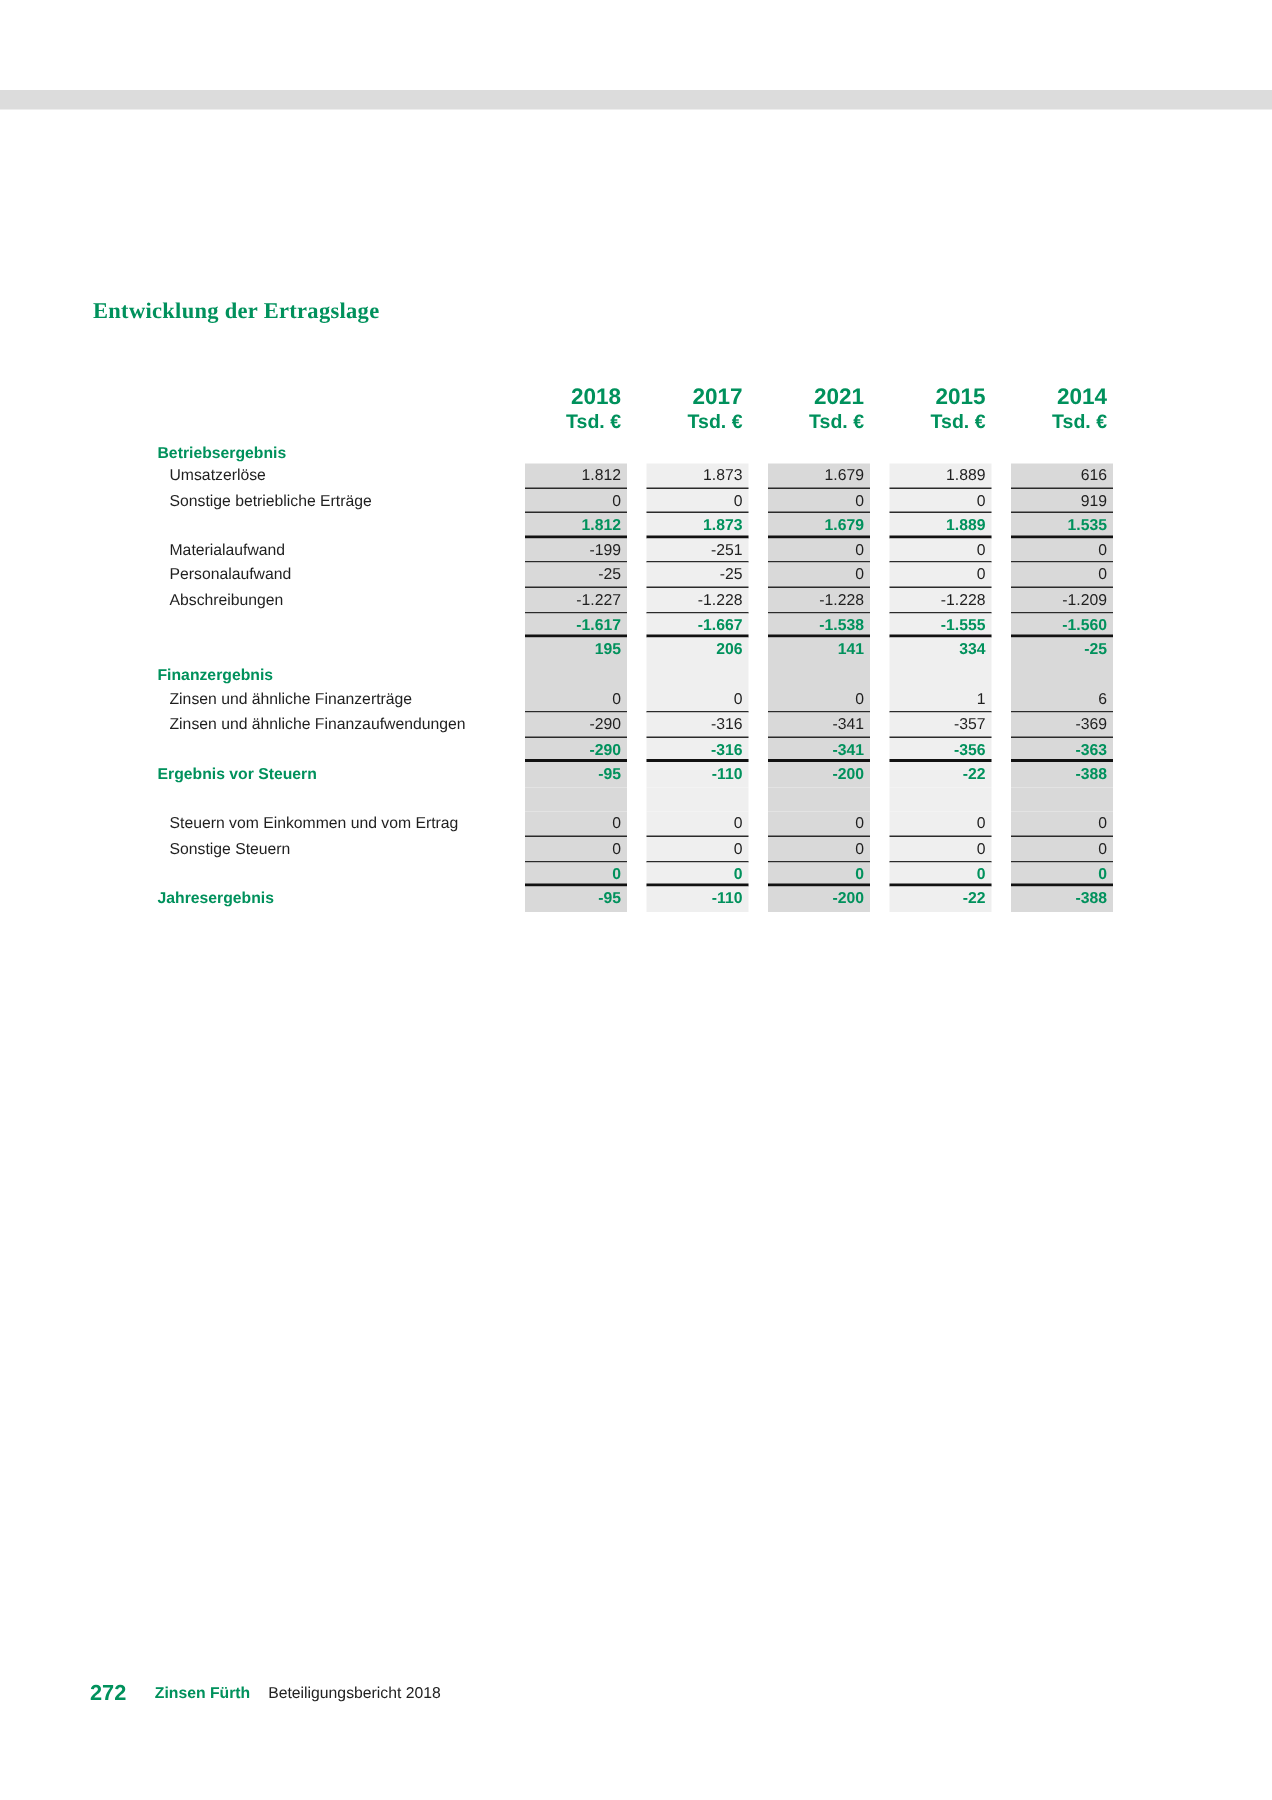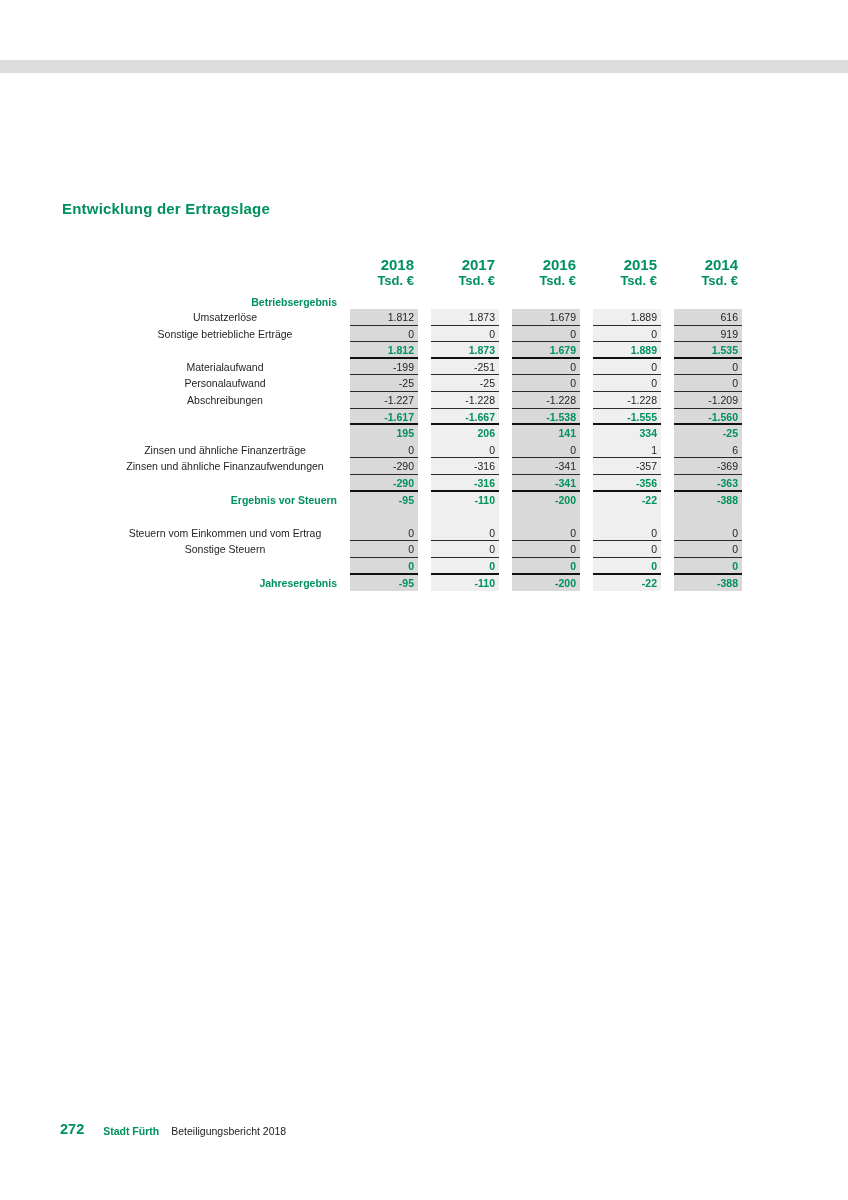--- a/index.html
+++ b/index.html
@@ -13,68 +13,68 @@
   *{margin:0;padding:0;box-sizing:border-box;}
   html,body{background:#ffffff;}
   body{
     width:848px;height:1200px;position:relative;overflow:hidden;
     font-family:"Liberation Sans","DejaVu Sans",sans-serif;
     color:var(--ink);
   }
   .topbar{position:absolute;left:0;top:60px;width:848px;height:13px;background:var(--topbar);}
   .page-title{
     position:absolute;left:62px;top:200px;
-    font-size:15px;font-weight:bold;color:var(--green);letter-spacing:.2px;
+    font-size:15px;font-weight:bold;color:var(--green);letter-spacing:.2px;font-family:Liberation Serif, serif;
   }
   .table-wrap{position:absolute;left:105px;top:257px;width:637px;}
   .row{display:flex;height:16.6px;align-items:stretch;}
   .row.hdr{height:16px;}
   .row.hdr2{height:15px;margin-bottom:6px;}
   .row.intro{height:15px;}
   .lbl{
     width:232px;flex:0 0 232px;font-size:10.5px;line-height:16.6px;
     white-space:nowrap;overflow:visible;
   }
-  .lbl.indent{padding-left:8px;text-align:center;}
-  .lbl.green{color:var(--green);font-weight:bold;text-align:right;}
+  .lbl.indent{padding-left:8px;}
+  .lbl.green{color:var(--green);font-weight:bold;}
   .cell{
     width:68px;flex:0 0 68px;margin-left:13px;
     font-size:10.5px;line-height:16.2px;text-align:right;padding-right:4px;
     white-space:nowrap;
   }
   .cell.c0,.cell.c2,.cell.c4{background:var(--band-dark);}
   .cell.c1,.cell.c3{background:var(--band-light);}
   .cell.noband{background:transparent;}
   .cell.thin{border-bottom:1px solid var(--rule);}
   .cell.thick{border-bottom:2px solid #111;}
   .cell.greenval{color:var(--green);font-weight:bold;}
   .cell.hdrtext{background:transparent;color:var(--green);font-weight:bold;font-size:15px;line-height:16px;}
   .cell.unittext{background:transparent;color:var(--green);font-weight:bold;font-size:13px;line-height:15px;}
   .footer{
-    position:absolute;left:60px;top:1121px;display:flex;align-items:flex-end;
+    position:absolute;left:60px;top:1121px;display:flex;align-items:center;
   }
   .footer .pageno{font-size:14.5px;font-weight:bold;color:var(--green);}
   .footer .ftext{margin-left:19px;font-size:10.5px;}
   .footer .publisher{color:var(--green);font-weight:bold;}
   .footer .report{color:#222;margin-left:12px;}
 </style>
 </head>
 <body>
 
 <div class="topbar"></div>
 
 <h1 class="page-title">Entwicklung der Ertragslage</h1>
 
 <div class="table-wrap">
   <div id="table-header">
       <div class="row hdr">
         <div class="lbl"></div>
         <div class="cell c0 hdrtext noband">2018</div>
         <div class="cell c1 hdrtext noband">2017</div>
-        <div class="cell c2 hdrtext noband">2016</div>
+        <div class="cell c2 hdrtext noband">2021</div>
         <div class="cell c3 hdrtext noband">2015</div>
         <div class="cell c4 hdrtext noband">2014</div>
       </div>
       <div class="row hdr2">
         <div class="lbl"></div>
         <div class="cell c0 unittext noband">Tsd. €</div>
         <div class="cell c1 unittext noband">Tsd. €</div>
         <div class="cell c2 unittext noband">Tsd. €</div>
         <div class="cell c3 unittext noband">Tsd. €</div>
         <div class="cell c4 unittext noband">Tsd. €</div>
@@ -147,20 +147,28 @@
       </div>
       <div class="row ">
         <div class="lbl green"></div>
         <div class="cell c0 greenval">195</div>
         <div class="cell c1 greenval">206</div>
         <div class="cell c2 greenval">141</div>
         <div class="cell c3 greenval">334</div>
         <div class="cell c4 greenval">-25</div>
       </div>
       <div class="row ">
+        <div class="lbl green">Finanzergebnis</div>
+        <div class="cell c0"></div>
+        <div class="cell c1"></div>
+        <div class="cell c2"></div>
+        <div class="cell c3"></div>
+        <div class="cell c4"></div>
+      </div>
+      <div class="row ">
         <div class="lbl indent">Zinsen und ähnliche Finanzerträge</div>
         <div class="cell c0 thin">0</div>
         <div class="cell c1 thin">0</div>
         <div class="cell c2 thin">0</div>
         <div class="cell c3 thin">1</div>
         <div class="cell c4 thin">6</div>
       </div>
       <div class="row ">
         <div class="lbl indent">Zinsen und ähnliche Finanzaufwendungen</div>
         <div class="cell c0 thin">-290</div>
@@ -224,15 +232,15 @@
         <div class="cell c2 greenval">-200</div>
         <div class="cell c3 greenval">-22</div>
         <div class="cell c4 greenval">-388</div>
       </div>
     </div>
 </div>
 
 <div class="footer">
   <span class="pageno">272</span>
   <span class="ftext">
-    <span class="publisher">Stadt Fürth</span><span class="report">Beteiligungsbericht 2018</span>
+    <span class="publisher">Zinsen Fürth</span><span class="report">Beteiligungsbericht 2018</span>
   </span>
 </div>
 
 </body></html>

